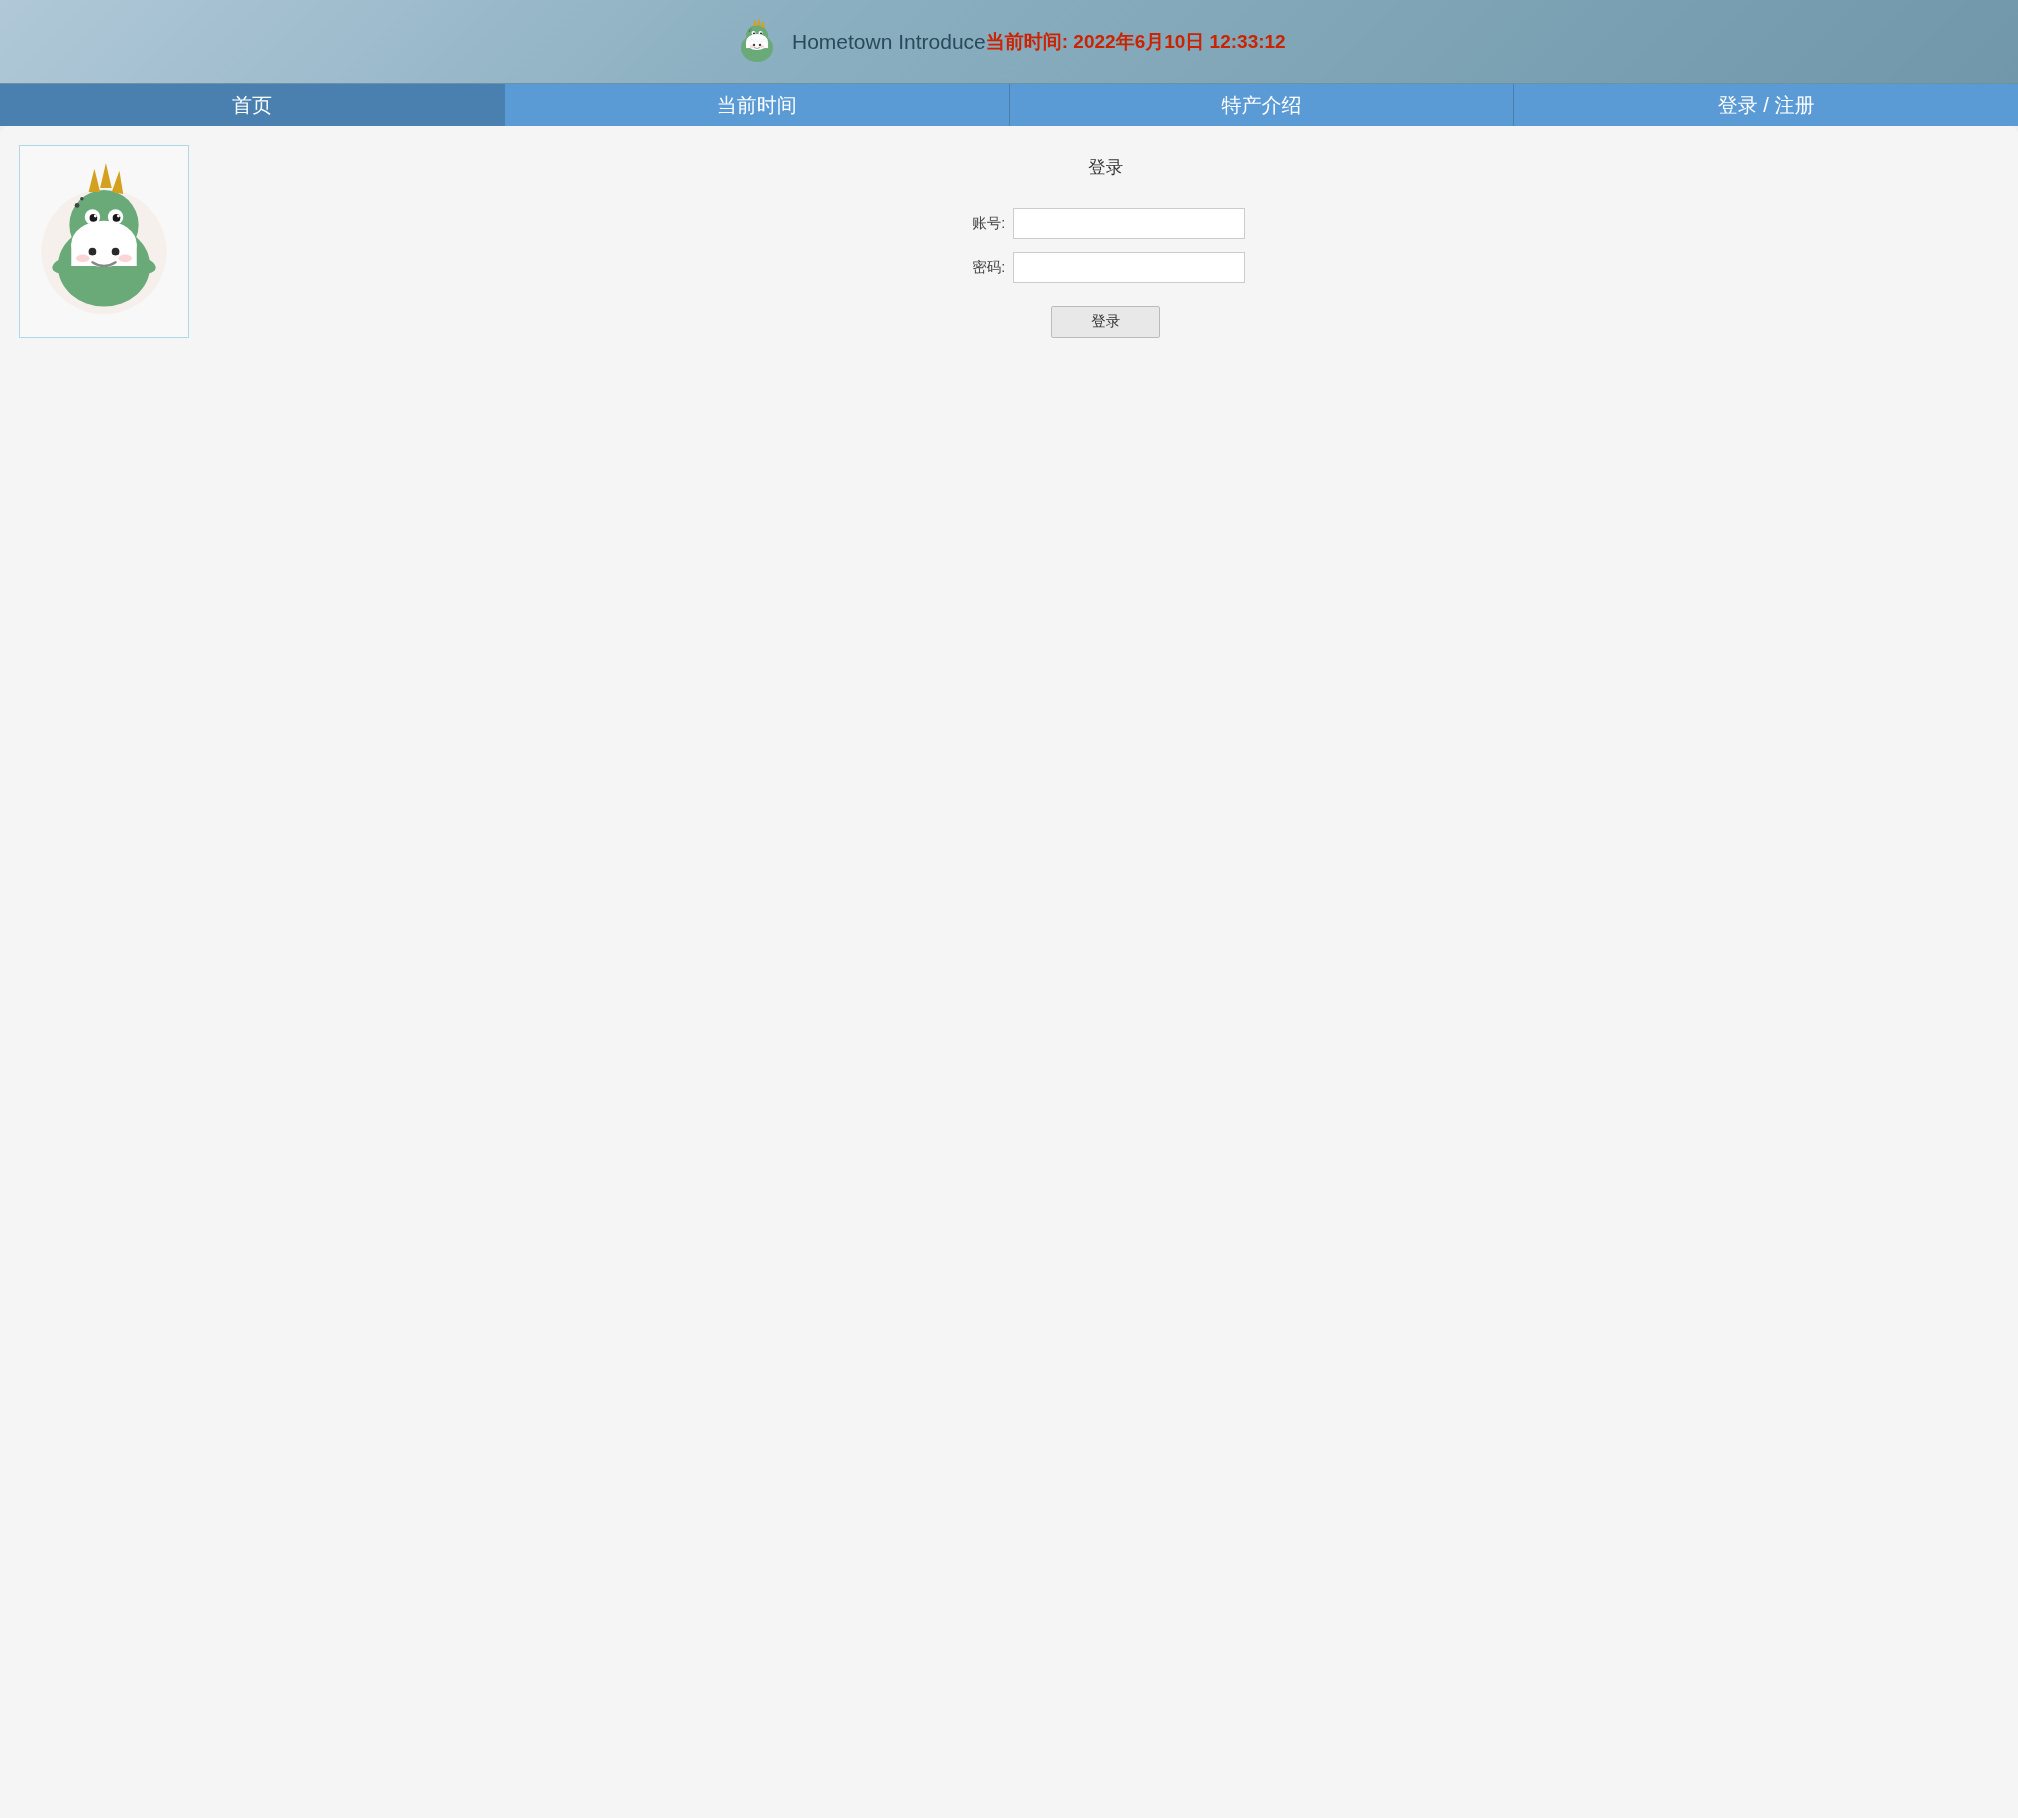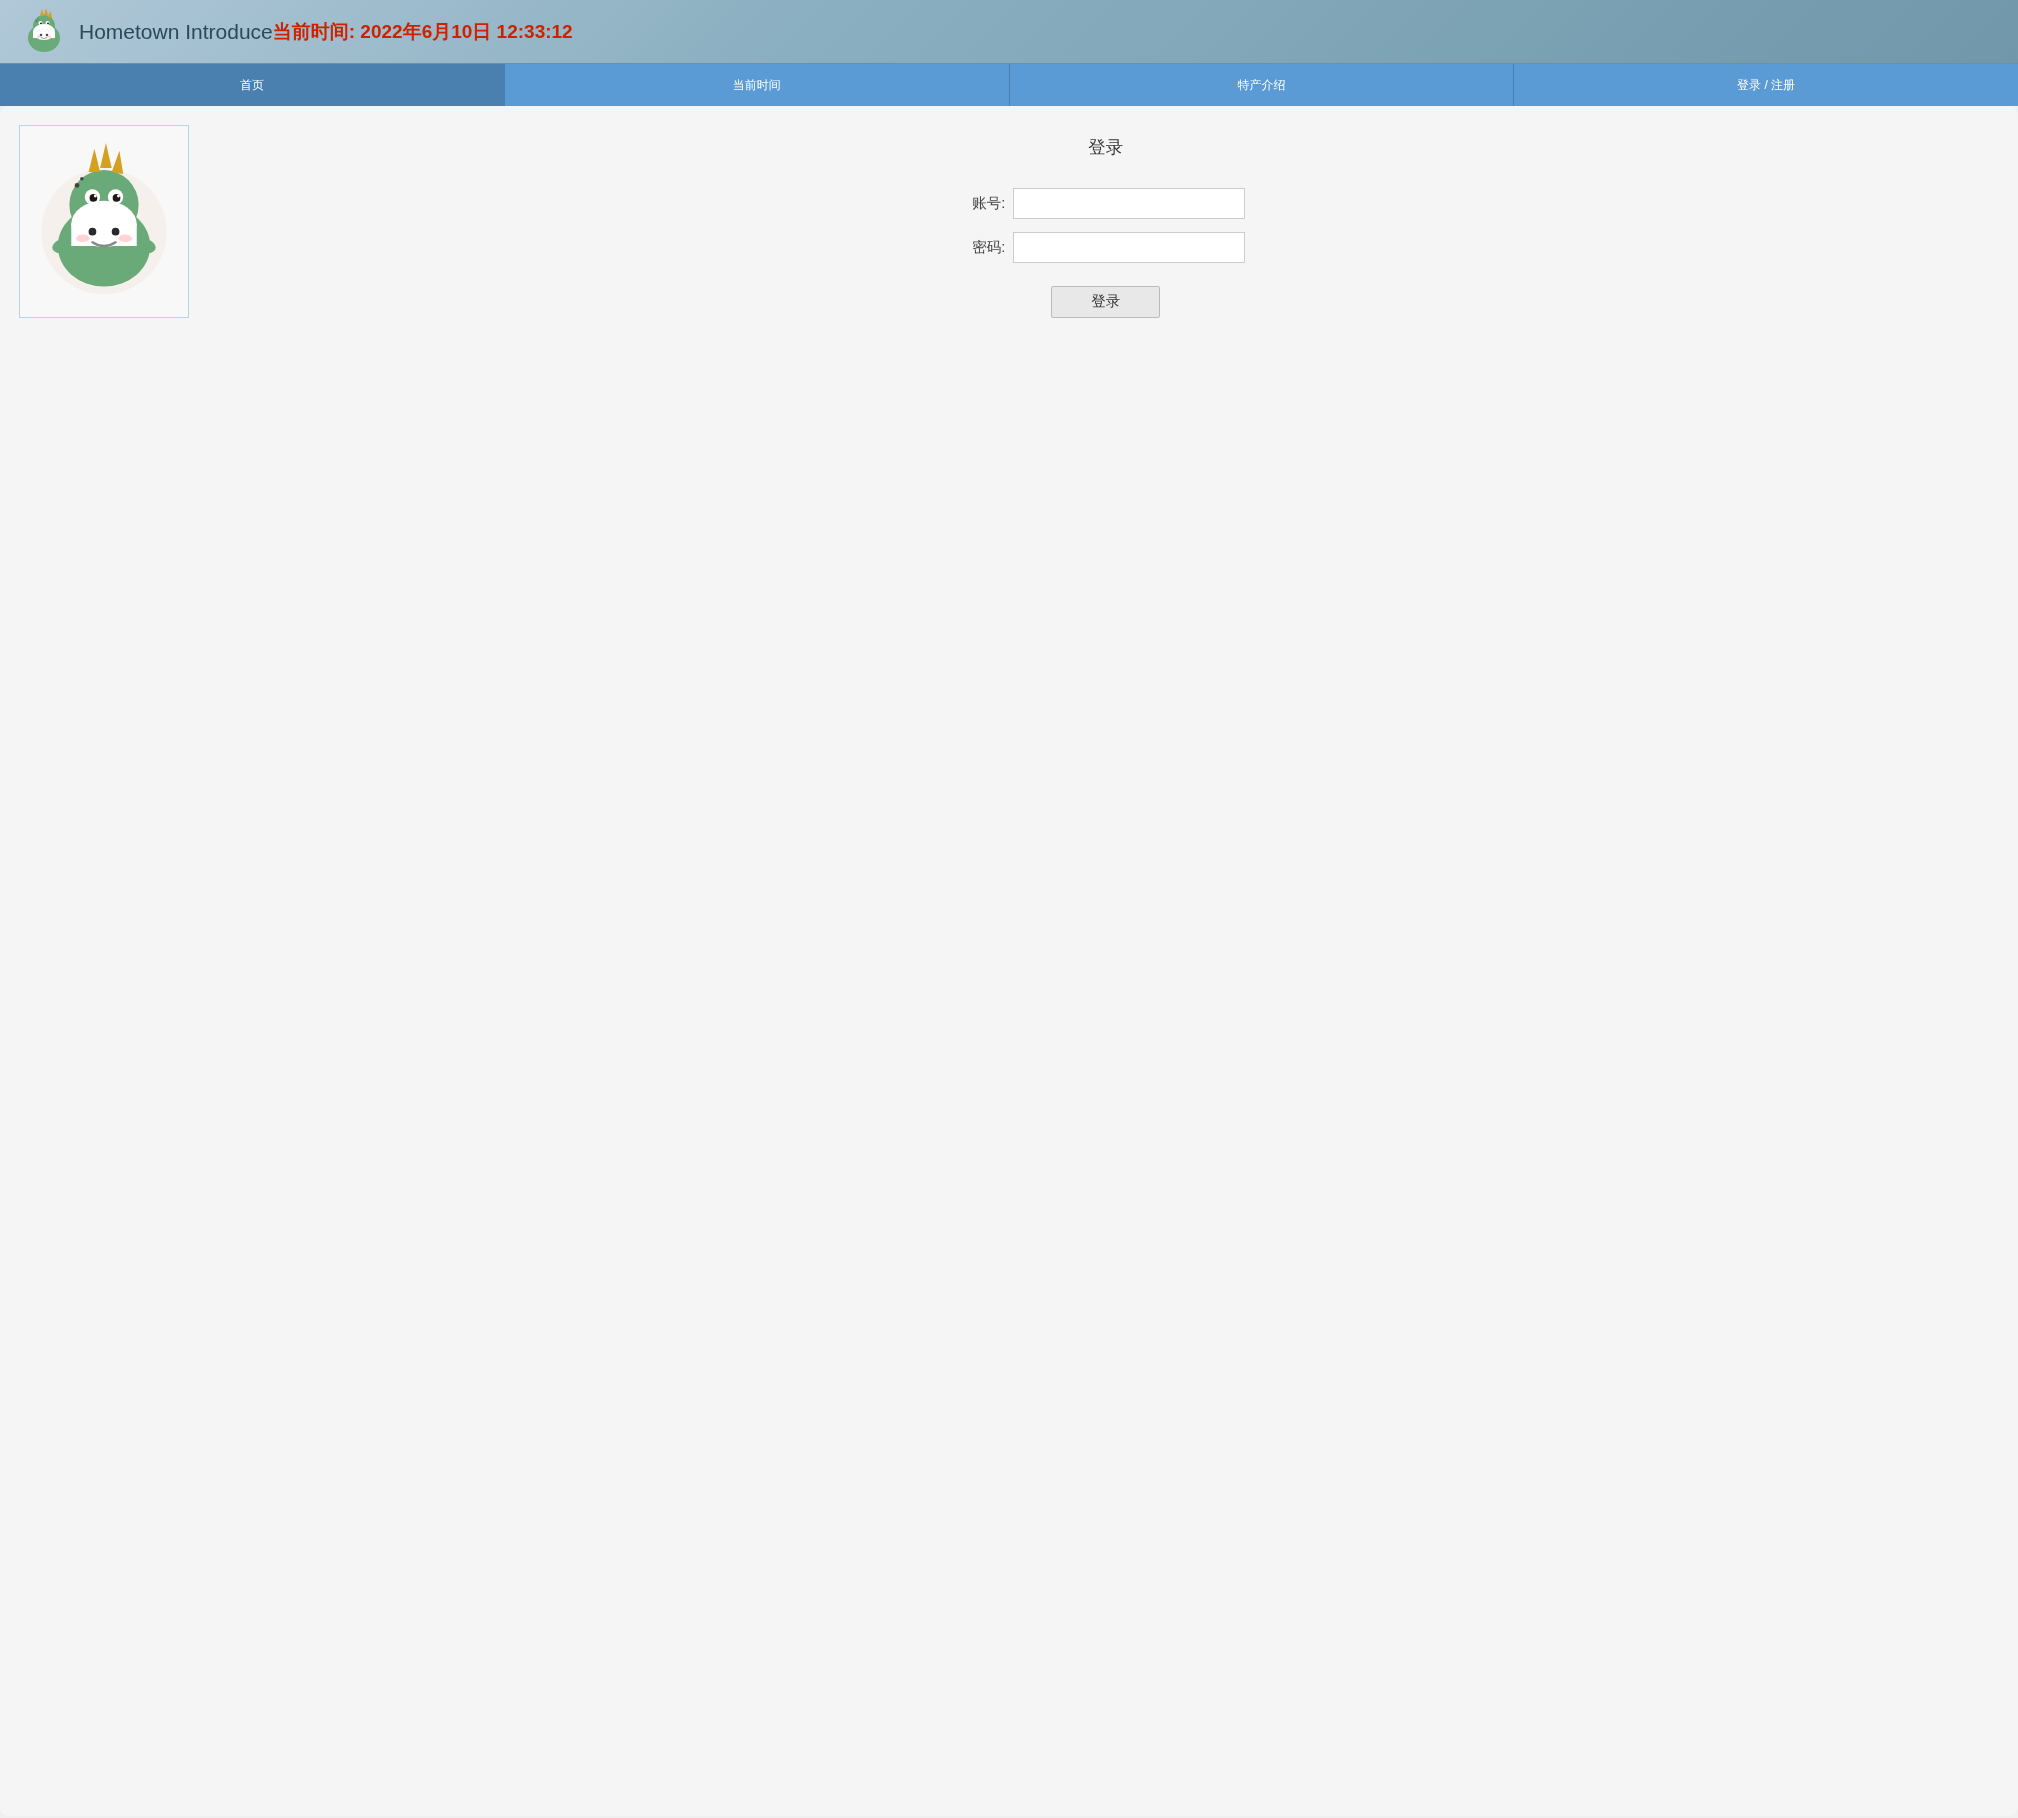--- a/index.html
+++ b/index.html
@@ -12,23 +12,23 @@
       font-family: "Microsoft YaHei", "SimHei", sans-serif;
       background-color: #f0f0f0;
       min-height: 100vh;
     }
 
     
     .header {
       background: linear-gradient(135deg, #b0c8d8 0%, #8aafc0 40%, #7098aa 100%);
       display: flex;
       align-items: center;
-      justify-content: flex-start;
+      justify-content: center;
       padding: 7.7px 19.3px;
-      height: 64px;
+      height: 84px;
       border-bottom: 1px solid #7090a0;
     }
 
     .header-left {
       display: flex;
       align-items: center;
       gap: 9.7px;
     }
 
     .logo-img {
@@ -54,21 +54,21 @@
       background-color: #5b9bd5;
       height: 42px;
     }
 
     .nav-item {
       flex: 1;
       display: flex;
       align-items: center;
       justify-content: center;
       color: white;
-      font-size: 12px;
+      font-size: 20px;
       font-weight: 500;
       cursor: pointer;
       border-right: 1px solid #4a80b0;
       text-decoration: none;
     }
 
     .nav-item:last-child {
       border-right: none;
     }
 

